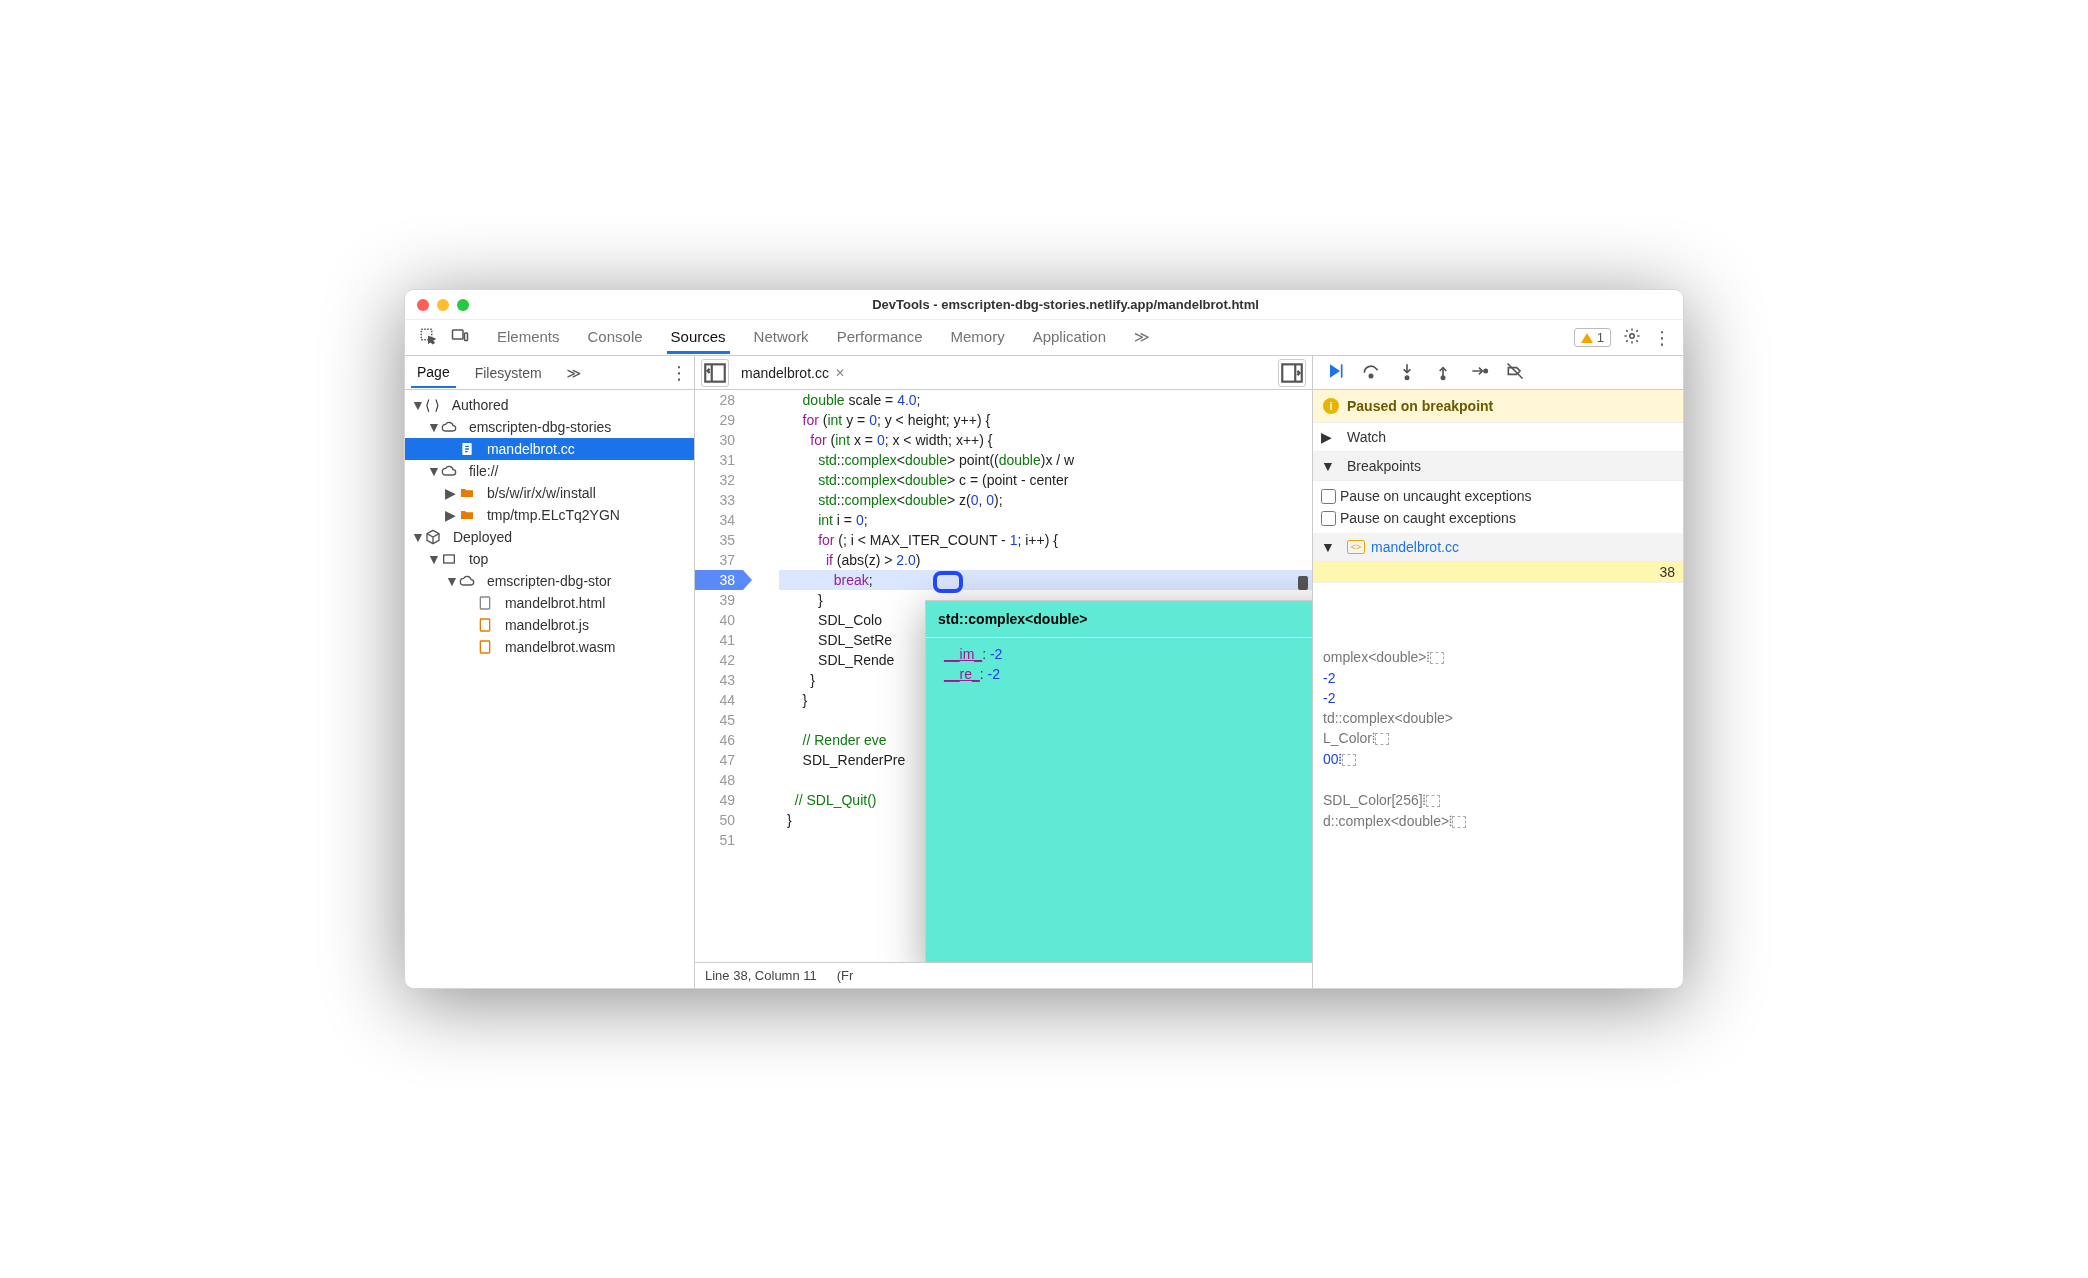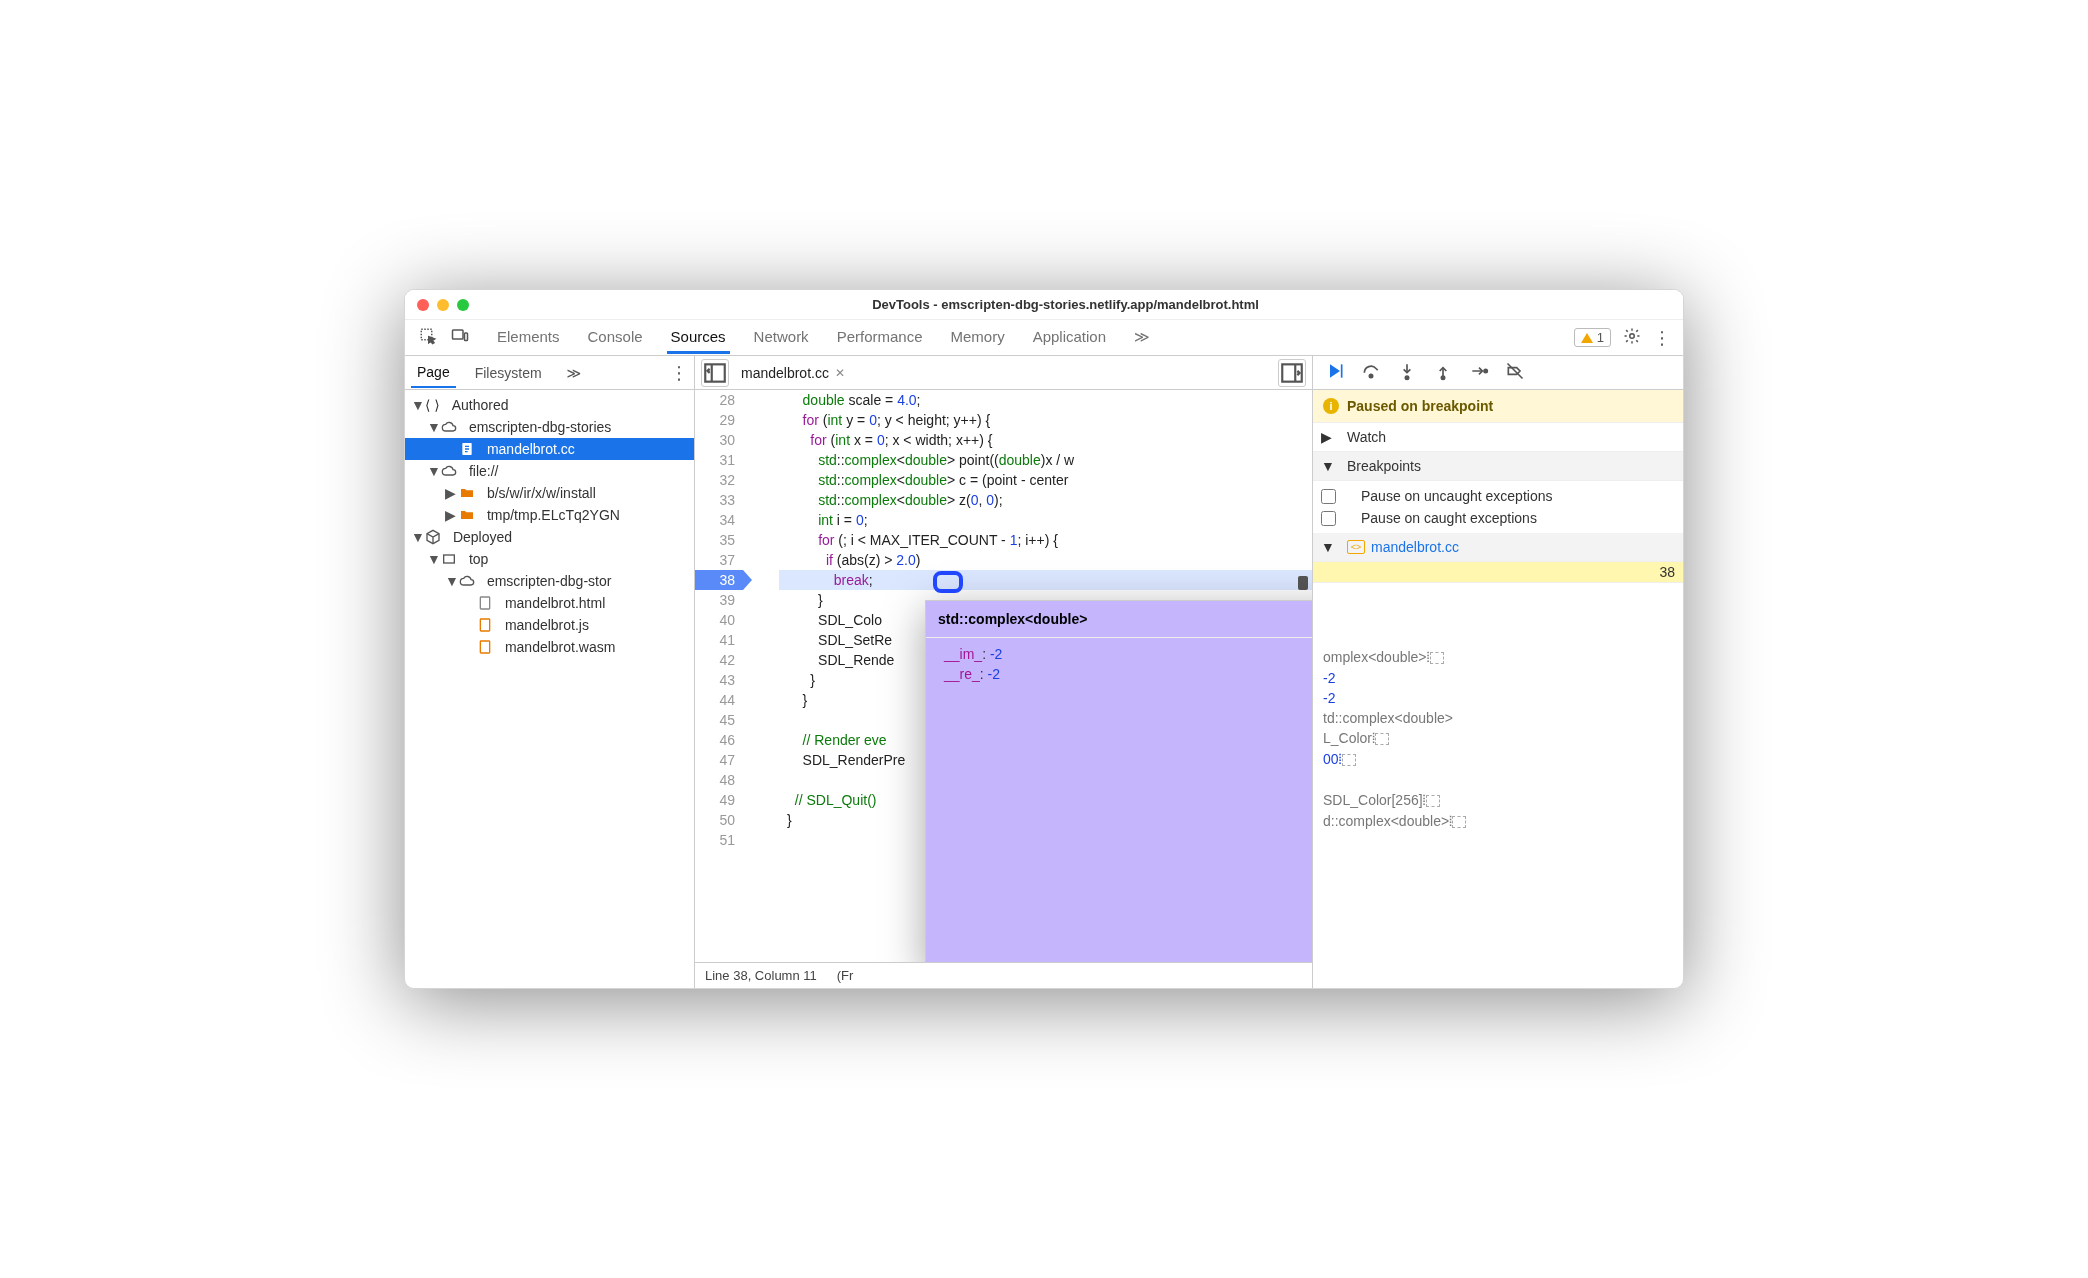--- a/index.html
+++ b/index.html
@@ -48,33 +48,33 @@
   .kw{color:#9a1b9a;} .ty{color:#0b7a0b;} .num{color:#1a3fe0;} .cm{color:#0b7a0b;}
   .statusbar{height:26px; border-top:1px solid #ccc; font-size:13px; color:#444; display:flex; align-items:center; padding:0 10px; gap:20px;}
   .right { width:370px; display:flex; flex-direction:column; overflow:hidden;}
   .dbg-bar{height:34px; border-bottom:1px solid #ccc; display:flex; align-items:center; gap:16px; padding:0 12px; color:#555;}
   .dbg-bar svg{width:20px;height:20px;}
   .paused{background:#fff7d6; color:#6b5900; padding:8px 10px; font-size:14px; font-weight:600; display:flex; align-items:center; gap:8px; border-bottom:1px solid #eee;}
   .paused .ic{width:16px;height:16px;border-radius:50%;background:#e8b400;color:#fff;display:flex;align-items:center;justify-content:center;font-size:11px;}
   .sec-head{padding:6px 8px; font-size:14px; color:#333; border-bottom:1px solid #eee; display:flex; align-items:center; gap:6px;}
   .sec-head.exp{background:#f3f3f3;}
   .sec-body{padding:4px 8px; font-size:14px; color:#333;}
-  .cb{display:flex; align-items:center; gap:25px; padding:3px 0;}
+  .cb{display:flex; align-items:center; gap:4px; padding:3px 0;}
   .cb input{width:15px;height:15px;}
   .bp-item{display:flex; align-items:center; gap:6px; font-size:14px; color:#1a73e8;}
   .bp-item .badge{width:18px;height:14px;border:1px solid #f2a600;border-radius:2px;display:flex;align-items:center;justify-content:center;font-size:9px;color:#f2a600;}
   .bp-line{background:#fff7b0; text-align:right; padding:2px 8px; font-size:14px; color:#333; border-bottom:1px solid #eee;}
   .scope{flex:1; overflow:auto; font-family:Menlo,Consolas,monospace; font-size:14px; padding:4px 0;}
   .srow{padding:2px 10px; white-space:nowrap; color:#333;}
   .ghost{color:#777;}
   .memchip{display:inline-block; border:1px dashed #aaa; width:14px; height:12px; vertical-align:middle;}
-  .popup{ position:absolute; top:210px; left:230px; width:470px; height:370px; background:#c4b5fd; box-shadow:0 10px 40px rgba(0,0,0,.35); border:1px solid #ccc; font-family:Menlo,Consolas,monospace; font-size:14px; z-index:50;}
+  .popup{ position:absolute; top:210px; left:230px; width:470px; height:370px; background:#5eead4; box-shadow:0 10px 40px rgba(0,0,0,.35); border:1px solid #ccc; font-family:Menlo,Consolas,monospace; font-size:14px; z-index:50;}
   .popup .ph{padding:8px 12px; font-weight:700; border-bottom:1px solid #eee;}
   .popup .pb{padding:6px 18px; color:#333;}
-  .kvn{color:#a31594;} .kvv{color:#1a3fe0;}
+  .kvn{color:#a31594;text-decoration:underline;} .kvv{color:#1a3fe0;}
   .hilite{position:absolute; top:181px; left:238px; width:30px; height:22px; border:4px solid #2146ff; border-radius:8px; z-index:60;}
   .execmark{position:absolute; right:4px; top:186px; width:10px; height:14px; background:#555; border-radius:2px;}
   .gearico{width:18px;height:18px;}
   .chev{width:20px;display:inline-block;}
   .morev{font-size:18px;color:#555;}
 </style>
 </head>
 <body>
 
 <div class="window-wrap">

